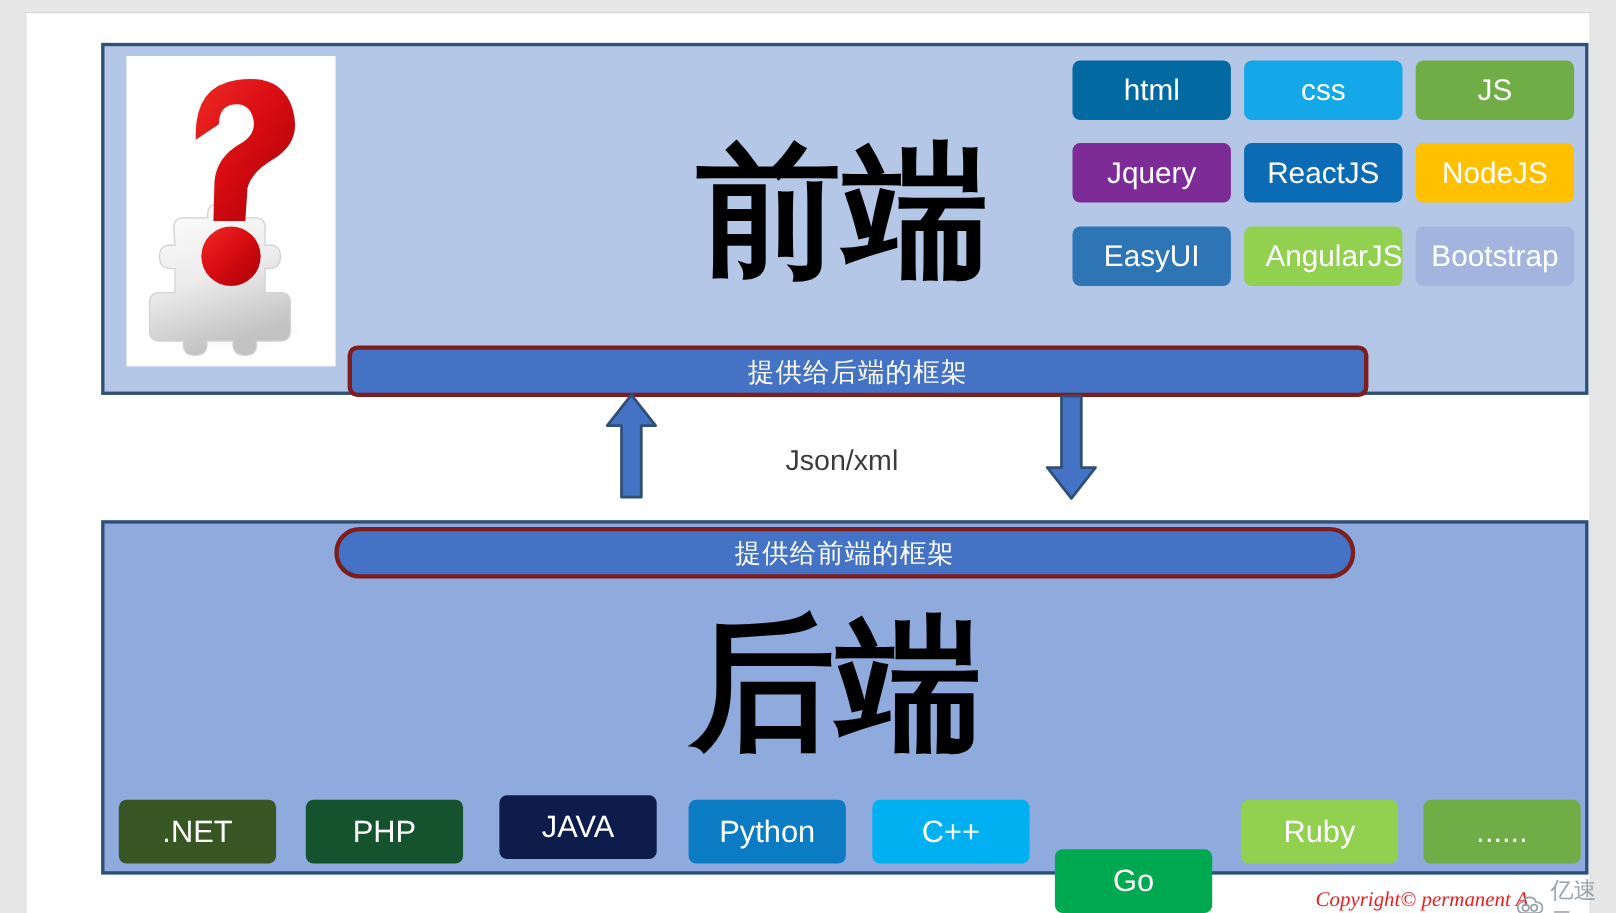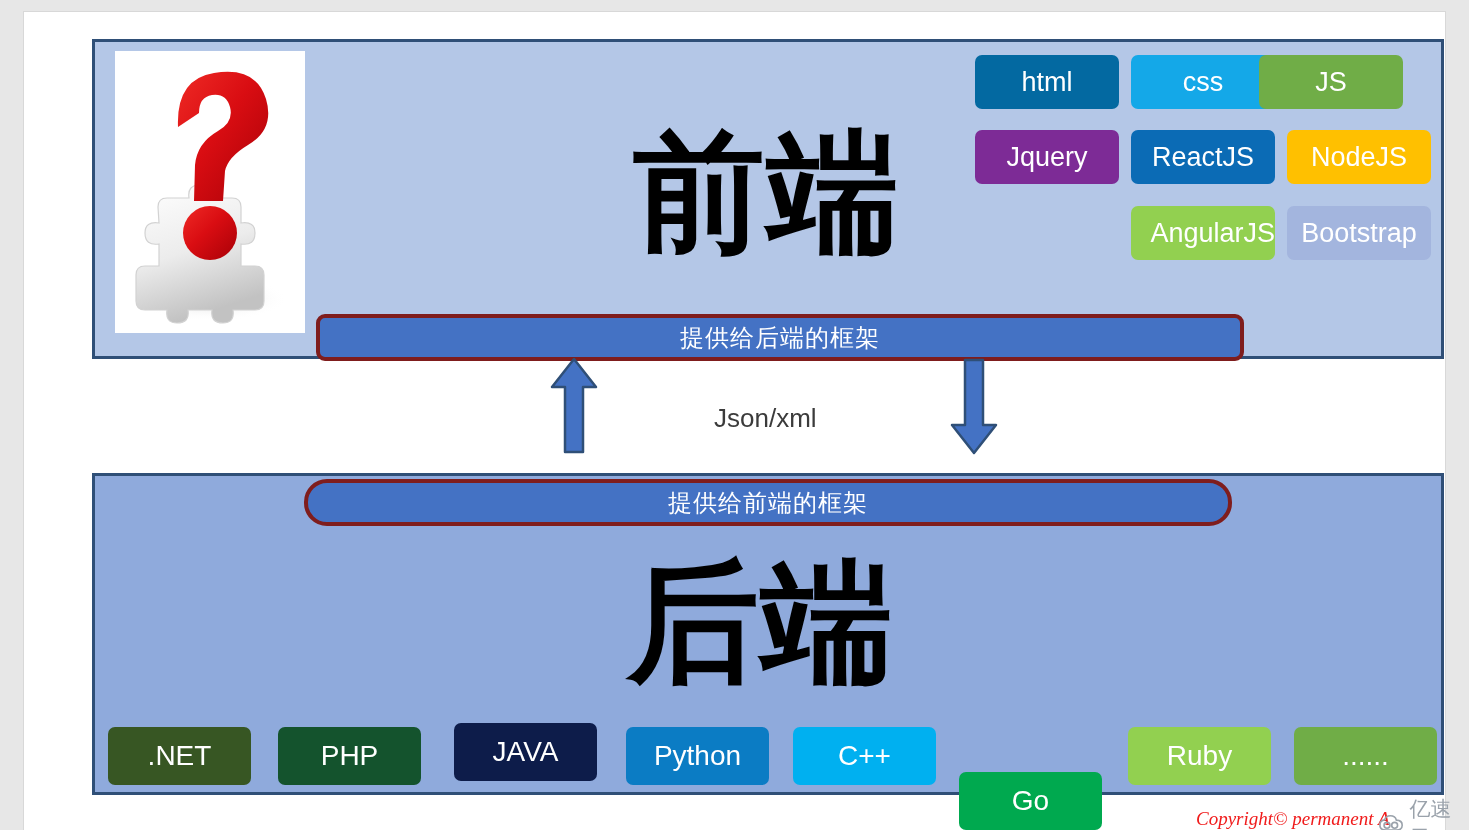--- a/index.html
+++ b/index.html
@@ -212,34 +212,37 @@
       </div>
 
       <div class="section-title title-frontend">前端</div>
 
       <div class="badge fe-badge" style="left:880px; top:13px;  background:#0369a1;">
         <span>html</span>
       </div>
       <div class="badge fe-badge" style="left:1036px; top:13px; background:#14a8e8;">
         <span>css</span>
       </div>
-      <div class="badge fe-badge" style="left:1164px; top:13px; background:#70ad47;">
+      <div class="badge fe-badge" style="left:1192px; top:13px; background:#70ad47;">
         <span>JS</span>
       </div>
 
       <div class="badge fe-badge" style="left:880px; top:88px;  background:#7d2b96;">
         <span>Jquery</span>
       </div>
       <div class="badge fe-badge" style="left:1036px; top:88px; background:#0b6bb5;">
         <span>ReactJS</span>
       </div>
       <div class="badge fe-badge" style="left:1192px; top:88px; background:#ffc000;">
         <span>NodeJS</span>
       </div>
 
+      <div class="badge fe-badge" style="left:880px; top:164px;  background:#2e75b6;">
+        <span>EasyUI</span>
+      </div>
       <div class="badge fe-badge" style="left:1036px; top:164px; background:#92d050;justify-content:flex-end;">
         <span>AngularJS</span>
       </div>
       <div class="badge fe-badge" style="left:1192px; top:164px; background:#a3b5de;">
         <span>Bootstrap</span>
       </div>
 
       <div class="banner banner-to-backend">
         <span>提供给后端的框架</span>
       </div>

